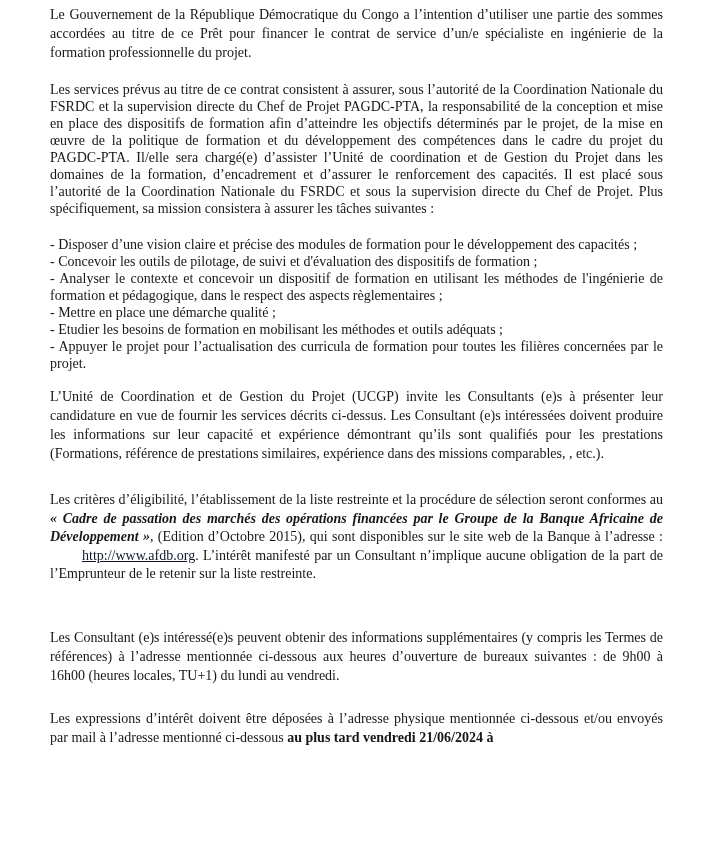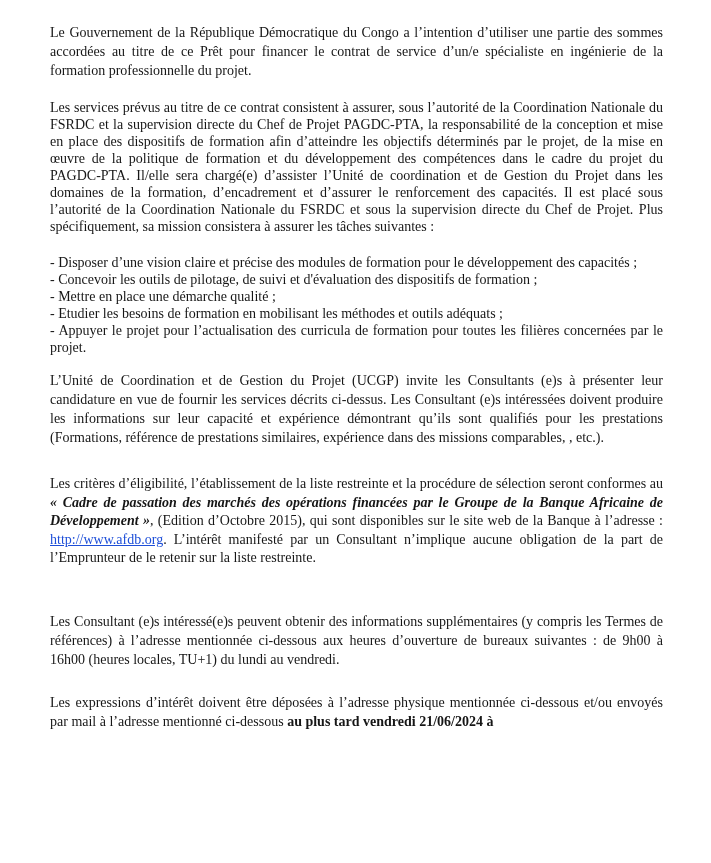--- a/index.html
+++ b/index.html
@@ -9,58 +9,60 @@
   }
   body {
     width: 711px;
     height: 863px;
     overflow: hidden;
   }
   .page {
     box-sizing: border-box;
     width: 711px;
     height: 863px;
-    padding: 23px 48px 0 50px;
+    padding: 5px 48px 0 50px;
     font-family: "Liberation Serif", "DejaVu Serif", serif;
     font-size: 14px;
     color: #161616;
     background: #ffffff;
   }
   p {
     margin: 0;
     text-align: justify;
   }
   .lh19  { line-height: 19px; }
   .lh17  { line-height: 17px; }
   .lh185 { line-height: 18.5px; }
   .mt19 { margin-top: 19px; }
   .mt15 { margin-top: 15px; }
   .mt28 { margin-top: 28px; }
   .mt44 { margin-top: 44px; }
   .mt24 { margin-top: 24px; font-family: Liberation Serif, serif; }
   .run-bold { font-weight: bold; }
   .run-bold-italic { font-weight: bold; font-style: italic; }
   a.doc-link {
-    color: #1d4ed8;
+    color: #0f172a;
     text-decoration: underline;
     cursor: pointer;
+    margin-left: 32px;
   }
 </style>
 </head>
 <body>
 
 <div class="page">
 
   <p class="lh19">Le Gouvernement de la République Démocratique du Congo a l’intention d’utiliser une partie des sommes accordées au titre de ce Prêt pour financer le contrat de service d’un/e spécialiste en ingénierie de la formation professionnelle du projet.</p>
 
   <p class="lh17 mt19">Les services prévus au titre de ce contrat consistent à assurer, sous l’autorité de la Coordination Nationale du FSRDC et la supervision directe du Chef de Projet PAGDC-PTA, la responsabilité de la conception et mise en place des dispositifs de formation afin d’atteindre les objectifs déterminés par le projet, de la mise en œuvre de la politique de formation et du développement des compétences dans le cadre du projet du PAGDC-PTA. Il/elle sera chargé(e) d’assister l’Unité de coordination et de Gestion du Projet dans les domaines de la formation, d’encadrement et d’assurer le renforcement des capacités. Il est placé sous l’autorité de la Coordination Nationale du FSRDC et sous la supervision directe du Chef de Projet. Plus spécifiquement, sa mission consistera à assurer les tâches suivantes :</p>
 
   <div class="mt19">
     <p class="lh17">- Disposer d’une vision claire et précise des modules de formation pour le développement des capacités ;</p>
     <p class="lh17">- Concevoir les outils de pilotage, de suivi et d'évaluation des dispositifs de formation ;</p>
+    <p class="lh17">- Analyser le contexte et concevoir un dispositif de formation en utilisant les méthodes de l'ingénierie de formation et pédagogique, dans le respect des aspects règlementaires ;</p>
     <p class="lh17">- Mettre en place une démarche qualité ;</p>
     <p class="lh17">- Etudier les besoins de formation en mobilisant les méthodes et outils adéquats ;</p>
     <p class="lh17">- Appuyer le projet pour l’actualisation des curricula de formation pour toutes les filières concernées par le projet.</p>
   </div>
 
   <p class="lh19 mt15">L’Unité de Coordination et de Gestion du Projet (UCGP) invite les Consultants (e)s à présenter leur candidature en vue de fournir les services décrits ci-dessus. Les Consultant (e)s intéressées doivent produire les informations sur leur capacité et expérience démontrant qu’ils sont qualifiés pour les prestations (Formations, référence de prestations similaires, expérience dans des missions comparables, , etc.).</p>
 
   <p class="lh185 mt28"><span>Les critères d’éligibilité, l’établissement de la liste restreinte et la procédure de sélection seront conformes au </span><span class="run-bold-italic">« Cadre de passation des marchés des opérations financées par le Groupe de la Banque Africaine de Développement »</span><span>, (Edition d’Octobre 2015), qui sont disponibles sur le site web de la Banque à l’adresse : </span><a class="doc-link">http://www.afdb.org</a><span>. L’intérêt manifesté par un Consultant n’implique aucune obligation de la part de l’Emprunteur de le retenir sur la liste restreinte.</span></p>
 
   <p class="lh19 mt44">Les Consultant (e)s intéressé(e)s peuvent obtenir des informations supplémentaires (y compris les Termes de références) à l’adresse mentionnée ci-dessous aux heures d’ouverture de bureaux suivantes : de 9h00 à 16h00 (heures locales, TU+1) du lundi au vendredi.</p>

